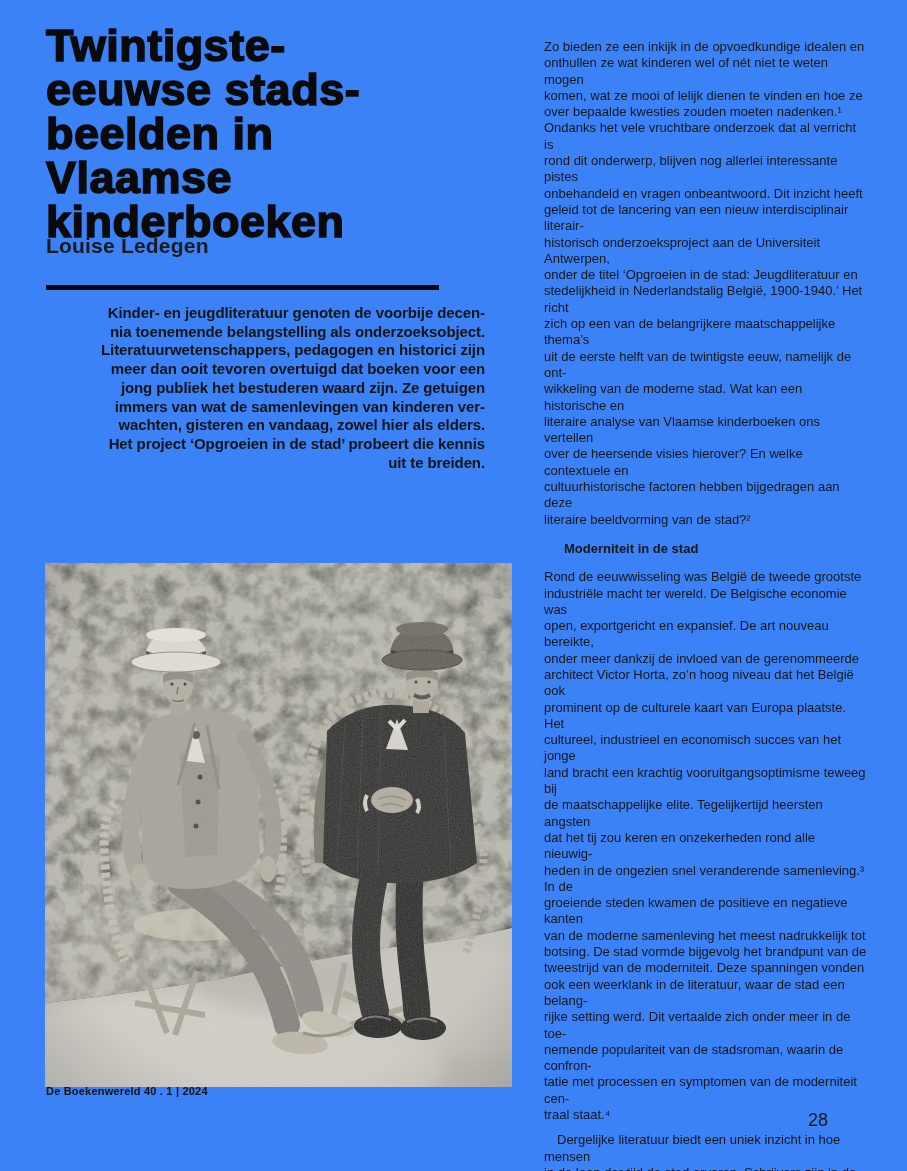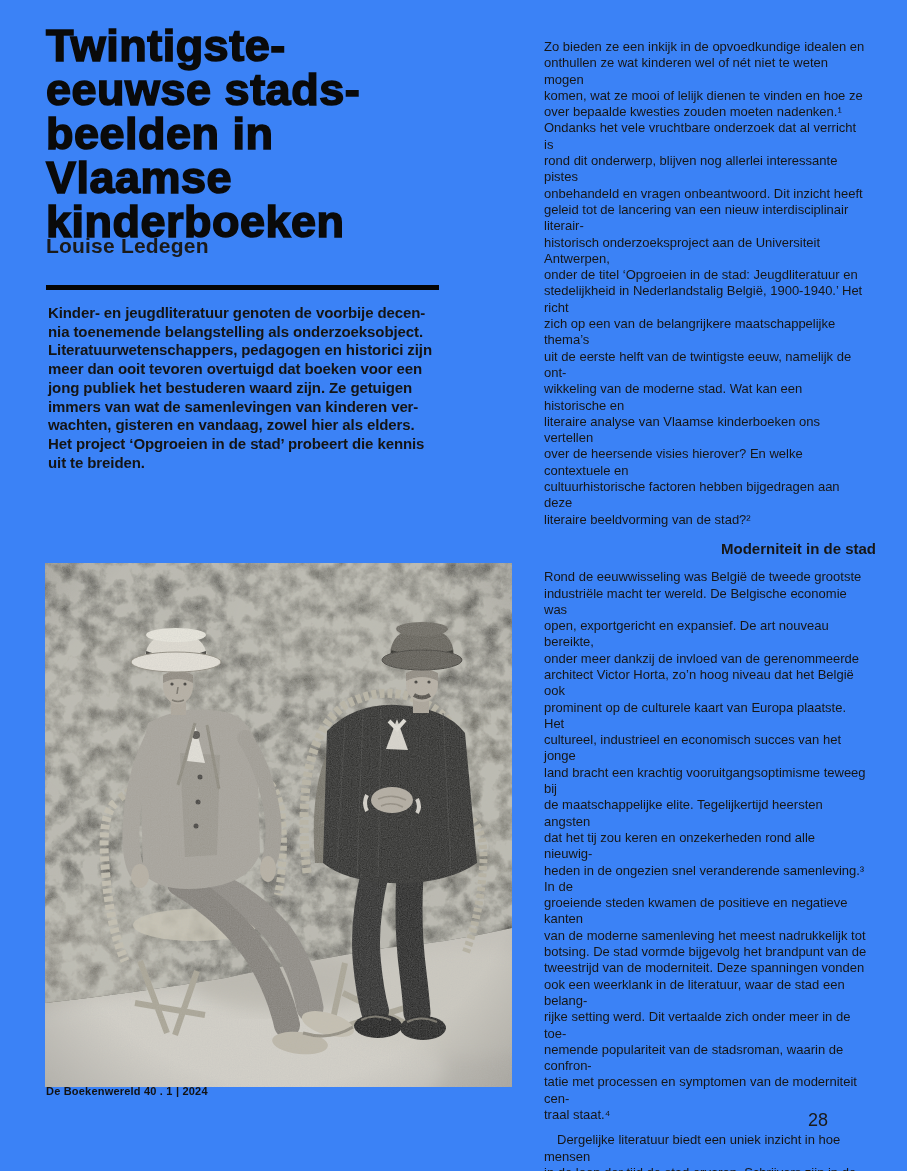--- a/index.html
+++ b/index.html
@@ -16,33 +16,33 @@
   .left-col { position:absolute; left:46px; top:24px; width:440px; }
   .title {
     font-size:45px; line-height:44px; font-weight:900;
     letter-spacing:0.5px;
     -webkit-text-stroke:1.6px #0a0a0a;
     color:#0a0a0a;
   }
   .author { margin-top:-10px; font-size:21px; font-weight:700; color:#1a1a1a; letter-spacing:0.2px; }
   .rule { position:absolute; left:46px; top:285px; width:393px; height:5px; background:#050505; }
   .intro {
-    position:absolute; left:48px; top:304px; width:445px;
+    position:absolute; left:40px; top:304px; width:445px;
     font-size:15px; line-height:18.7px; font-weight:700;
-    letter-spacing:-0.1px; color:#141414;
+    letter-spacing:-0.1px; color:#141414;text-align:right;
   }
 
   
   .photo-wrap { position:absolute; left:45px; top:563px; width:467px; height:524px; }
   .photo-wrap svg { display:block; }
 
   
   .right-col { position:absolute; left:535px; top:30px; width:341px; font-size:13px; line-height:16.3px; color:#161616; }
   .para { margin:9px; }
-  .h1 { font-weight:700; margin:13px 0 12px 29px; font-size:15px;text-align:right; }
+  .h1 { font-weight:700; margin:13px 0 12px 29px; font-size:13px; }
   .indent { text-indent:13px; }
 
   
   .footer-journal { position:absolute; left:46px; top:1085px; font-size:11px; font-weight:700; letter-spacing:0.2px; }
   .footer-doi { position:absolute; left:287px; top:1181px; font-size:11px; font-weight:700; letter-spacing:0.1px; color:#121212; text-decoration:none; }
   .page-num { position:absolute; left:808px; top:1110px; font-size:18px; font-weight:400; color:#1a1a1a; }
 </style>
 </head>
 <body>
 

